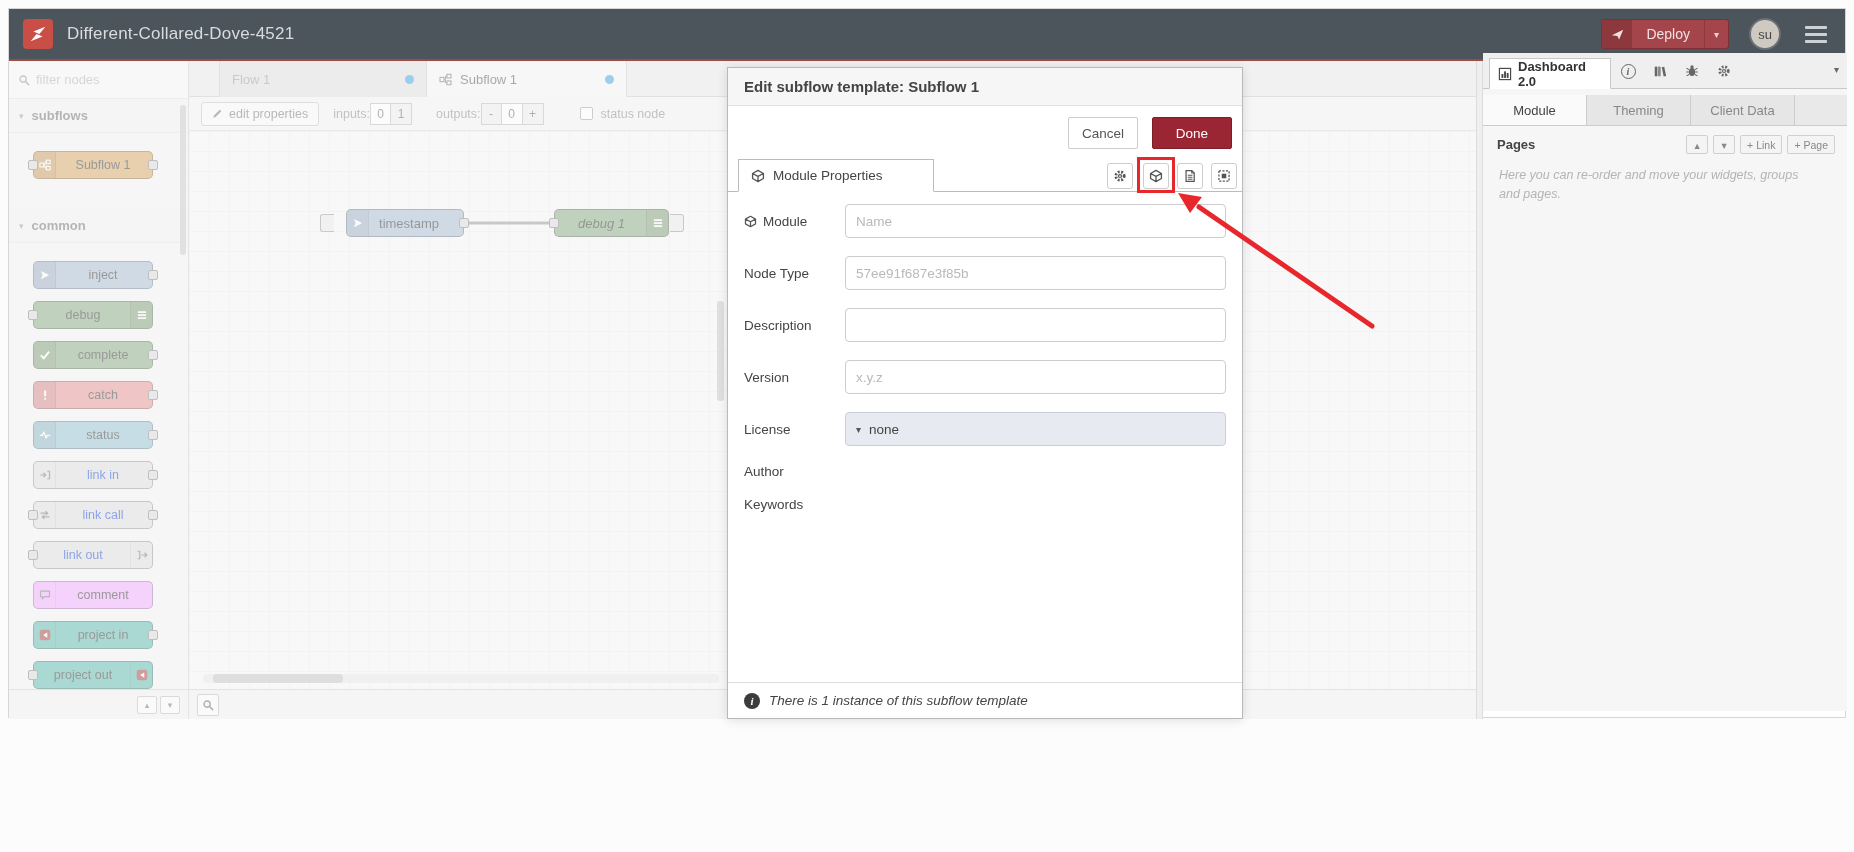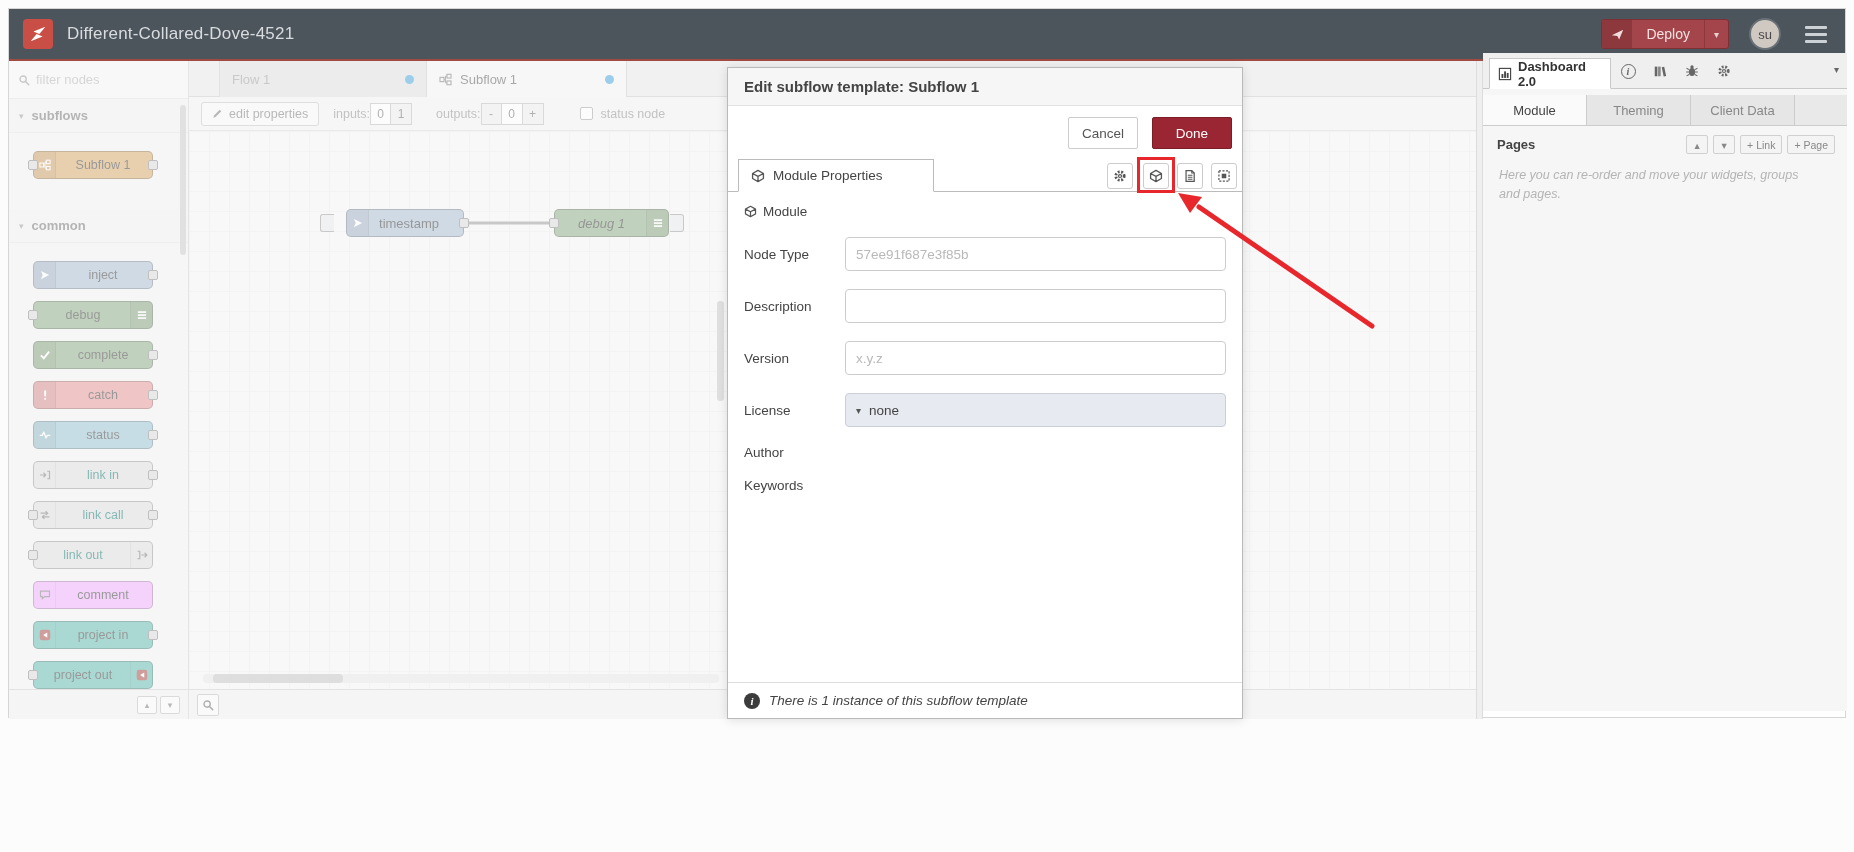--- a/index.html
+++ b/index.html
@@ -37,21 +37,21 @@
           font-size:12.5px;color:#383838;display:flex;align-items:center;justify-content:center}
   .p-node .strip{position:absolute;left:0;top:0;bottom:0;width:22px;background:rgba(0,0,0,.07);
                  border-right:1px solid rgba(0,0,0,.12);display:grid;place-items:center;color:#fff;border-radius:4px 0 0 4px}
   .p-node .strip.right{left:auto;right:0;border-right:none;border-left:1px solid rgba(0,0,0,.12);border-radius:0 4px 4px 0}
   .p-node .strip.plain{background:transparent;border-color:rgba(0,0,0,.08);color:#777}
   .p-node .strip svg{width:12px;height:12px}
   .p-node.padl{padding-left:20px}.p-node.padr{padding-right:20px}
   .port{position:absolute;width:10px;height:10px;top:8px;background:#d9d9d9;border:1px solid #848484;border-radius:2px}
   .port.in{left:-6px}.port.out{right:-6px}
   .c-subflow{background:#d6a764}.c-inject{background:#a6bbcf}.c-green{background:#87a980}
-  .c-catch{background:#e49191}.c-status{background:#94c1d0}.c-link{background:#dcdcdc;color:#0f766e}
+  .c-catch{background:#e49191}.c-status{background:#94c1d0}.c-link{background:#dcdcdc;color:#1d4ed8}
   .c-comment{background:#f0abfc}.c-project{background:#5bb7ab}
   .p-scroll{position:absolute;right:2px;top:44px;width:6px;height:150px;background:#c9c9c9;border-radius:3px}
   .p-footer{position:absolute;left:0;bottom:0;width:100%;height:30px;background:#f1f1f1;border-top:1px solid #ccc;
             display:flex;align-items:center;justify-content:flex-end;gap:3px;padding:0 8px;z-index:2}
   .p-fbtn{width:20px;height:18px;border:1px solid #bbb;background:#fafafa;border-radius:2px;color:#777;
           font-size:9px;display:grid;place-items:center;cursor:pointer}
 
   
   .ws{position:absolute;left:180px;top:52px;width:1287px;height:658px;background:#efefef}
   .ws-tabs{position:absolute;top:0;left:0;right:0;height:36px;background:#e9e9e9;border-bottom:1px solid #c8c8c8}
@@ -533,20 +533,21 @@
       </div>
 
       <div class="tray-form">
         <div class="frow">
           <span class="flabel">
             <svg viewBox="0 0 16 16">
                 <use href="#sym-cube"></use>
               </svg>
             <span>Module</span>
           </span>
+          <input class="fin" placeholder="Name" style="">
         </div>
         <div class="frow">
           <span class="flabel">
               <span>Node Type</span>
             </span>
           <input class="fin" placeholder="57ee91f687e3f85b" style="">
         </div>
         <div class="frow">
           <span class="flabel">
               <span>Description</span>

